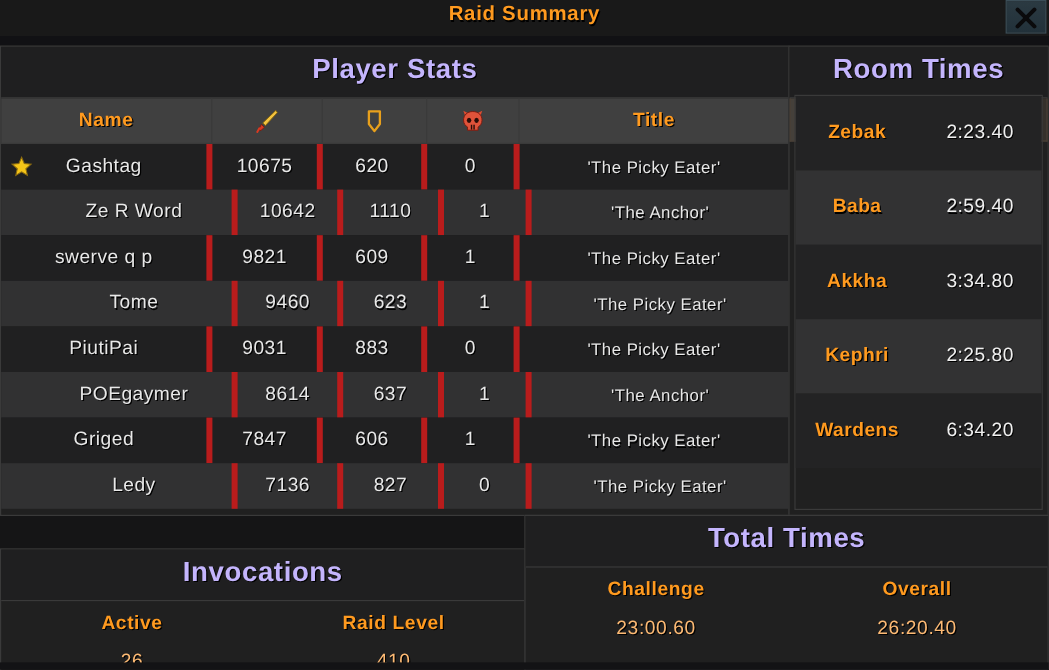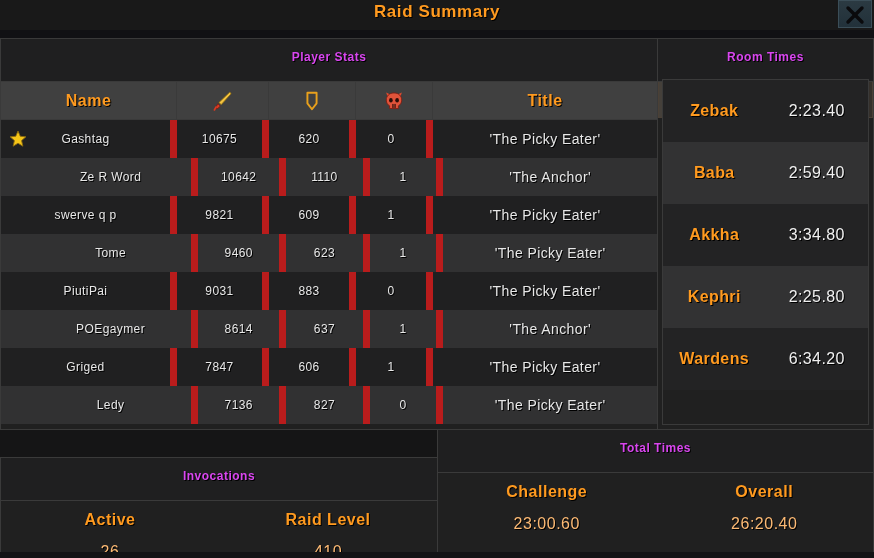--- a/index.html
+++ b/index.html
@@ -74,24 +74,24 @@
   .panel {
     position: absolute;
     box-sizing: border-box;
     background: #202020;
     border: 1px solid #3a3a3a;
   }
   .panel-head {
     height: 43px;
     line-height: 36px;
     text-align: center;
-    font-size: 12px;
+    font-size: 23px;
     font-weight: bold;
     letter-spacing: 0.5px;
-    color: #d946ef;
+    color: #c4b5fd;
     text-shadow: 1px 1px 0 #000;
     background: #1f1f20;
     border-bottom: 1px solid #3a3a3a;
     box-sizing: border-box;
   }
 
   
   #player-stats { left: 0; top: 0; width: 658px; height: 392px; }
 
   .ps-headrow {
@@ -124,25 +124,25 @@
   .ps-row {
     display: flex;
     height: 38px;
     box-sizing: border-box;
     position: relative;
   }
   .ps-row.odd  { background: #202021; }
   .ps-row.even { background: #313132; padding-left: 29px; }
   .ps-row .cell {
     box-sizing: border-box;
-    border-right: 7px solid #b91c1c;
+    border-right: 5px solid #b91c1c;
     display: flex;
     align-items: center;
     justify-content: center;
-    font-size: 12px;
+    font-size: 16px;
     color: #e8e8e8;
     text-shadow: 1px 1px 0 #000;
     letter-spacing: 0.4px;
     position: relative;
   }
   .ps-row .cell:last-child { border-right: none; }
   .ps-row .cell.title-cell { font-size: 14px; }
 
   .star {
     position: absolute;

